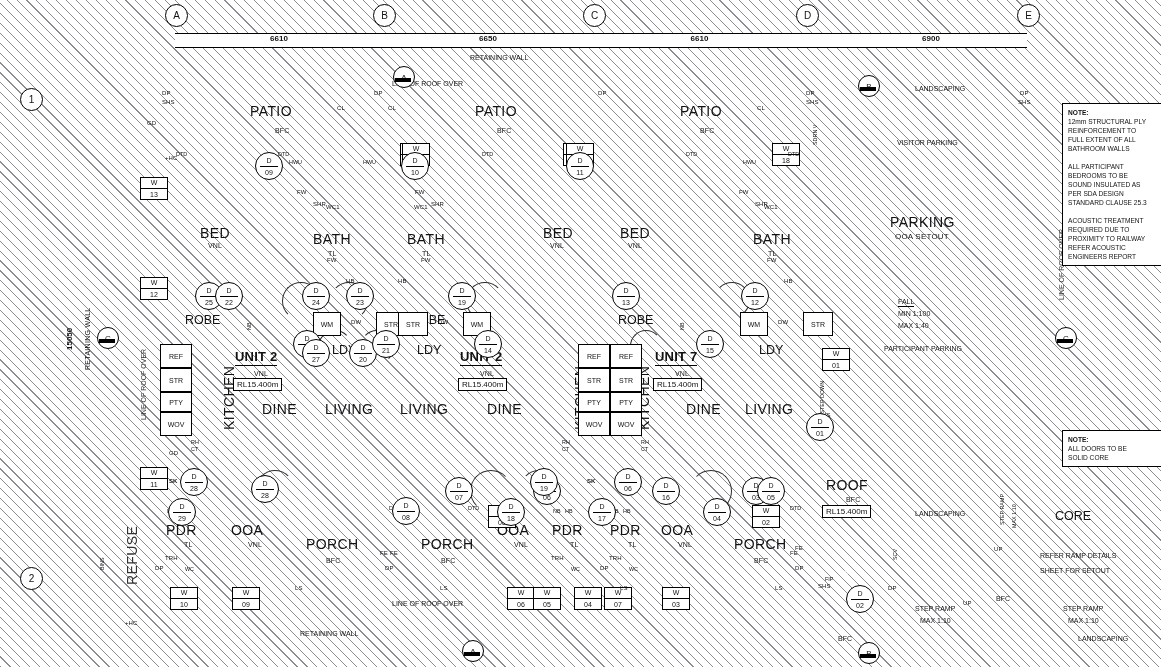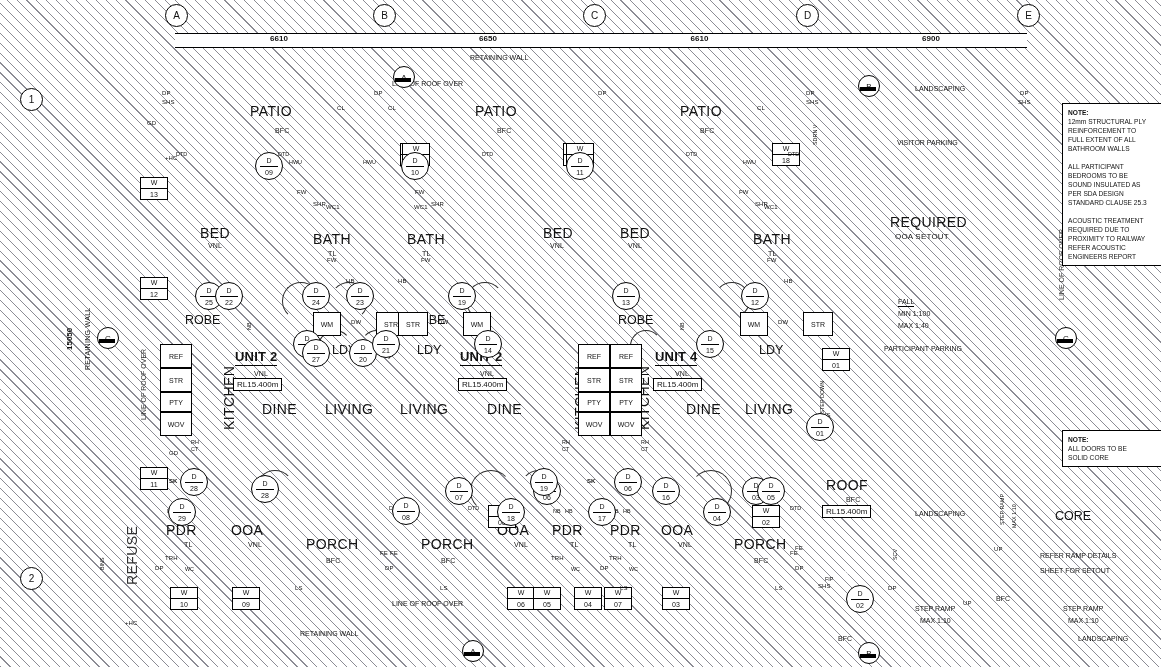--- a/index.html
+++ b/index.html
@@ -153,21 +153,21 @@
     <div class="rl" style="left:233px;top:378px;">RL15.400m</div>
     <div class="t t room" style="left:262px;top:402px;">DINE</div>
     <div class="t t room" style="left:325px;top:402px;">LIVING</div>
     <div class="t vert t room" style="left:222px;top:430px;">KITCHEN</div>
     <div class="t unit" style="left:460px;top:350px;border-bottom:1.4px solid #000;padding-bottom:1px;">UNIT 2</div>
     <div class="t sub" style="left:480px;top:370px;">VNL</div>
     <div class="rl" style="left:458px;top:378px;">RL15.400m</div>
     <div class="t t room" style="left:400px;top:402px;">LIVING</div>
     <div class="t t room" style="left:487px;top:402px;">DINE</div>
     <div class="t vert t room" style="left:573px;top:430px;">KITCHEN</div>
-    <div class="t unit" style="left:655px;top:350px;border-bottom:1.4px solid #000;padding-bottom:1px;">UNIT 4</div>
+    <div class="t unit" style="left:655px;top:350px;border-bottom:1.4px solid #000;padding-bottom:1px;">UNIT 7</div>
     <div class="t sub" style="left:675px;top:370px;">VNL</div>
     <div class="rl" style="left:653px;top:378px;">RL15.400m</div>
     <div class="t t room" style="left:686px;top:402px;">DINE</div>
     <div class="t t room" style="left:745px;top:402px;">LIVING</div>
     <div class="t vert t room" style="left:637px;top:430px;">KITCHEN</div>
     <div class="fixbox" style="left:160px;top:344px;width:30px;height:22px;">REF</div>
     <div class="fixbox" style="left:160px;top:368px;width:30px;height:22px;">STR</div>
     <div class="fixbox" style="left:160px;top:392px;width:30px;height:18px;">PTY</div>
     <div class="fixbox" style="left:160px;top:412px;width:30px;height:22px;">WOV</div>
     <div class="t micro" style="left:191px;top:440px;">RH</div>
@@ -225,21 +225,21 @@
     <div class="t micro" style="left:629px;top:567px;">WC</div>
     <div class="t micro" style="left:611px;top:509px;">NB</div>
     <div class="t micro" style="left:623px;top:509px;">HB</div>
     <div class="t t room" style="left:661px;top:523px;">OOA</div>
     <div class="t sub" style="left:678px;top:541px;">VNL</div>
     <div class="t t room" style="left:734px;top:537px;">PORCH</div>
     <div class="t sub" style="left:754px;top:557px;">BFC</div>
     <div class="t vert micro" style="left:100px;top:570px;">BINS</div>
     <div class="t vert t room" style="left:125px;top:585px;color:#333;">REFUSE</div>
     <div class="t tiny7" style="left:897px;top:139px;">VISITOR PARKING</div>
-    <div class="t t room" style="left:890px;top:215px;">REQUIRED</div>
+    <div class="t t room" style="left:890px;top:215px;">PARKING</div>
     <div class="t sub" style="left:895px;top:233px;font-size:8px;">OOA SETOUT</div>
     <div class="t tiny7" style="left:898px;top:298px;border-bottom:1px solid #000;padding-bottom:1px;">FALL</div>
     <div class="t tiny7" style="left:898px;top:310px;">MIN 1:100</div>
     <div class="t tiny7" style="left:898px;top:322px;">MAX 1:40</div>
     <div class="t tiny7" style="left:884px;top:345px;">PARTICIPANT PARKING</div>
     <div class="t tiny7" style="left:915px;top:85px;">LANDSCAPING</div>
     <div class="t tiny7" style="left:915px;top:510px;">LANDSCAPING</div>
     <div class="t tiny7" style="left:1078px;top:635px;">LANDSCAPING</div>
     <div class="t vert micro" style="left:813px;top:145px;">SDRN V</div>
     <div class="wtag" style="left:822px;top:348px;">

